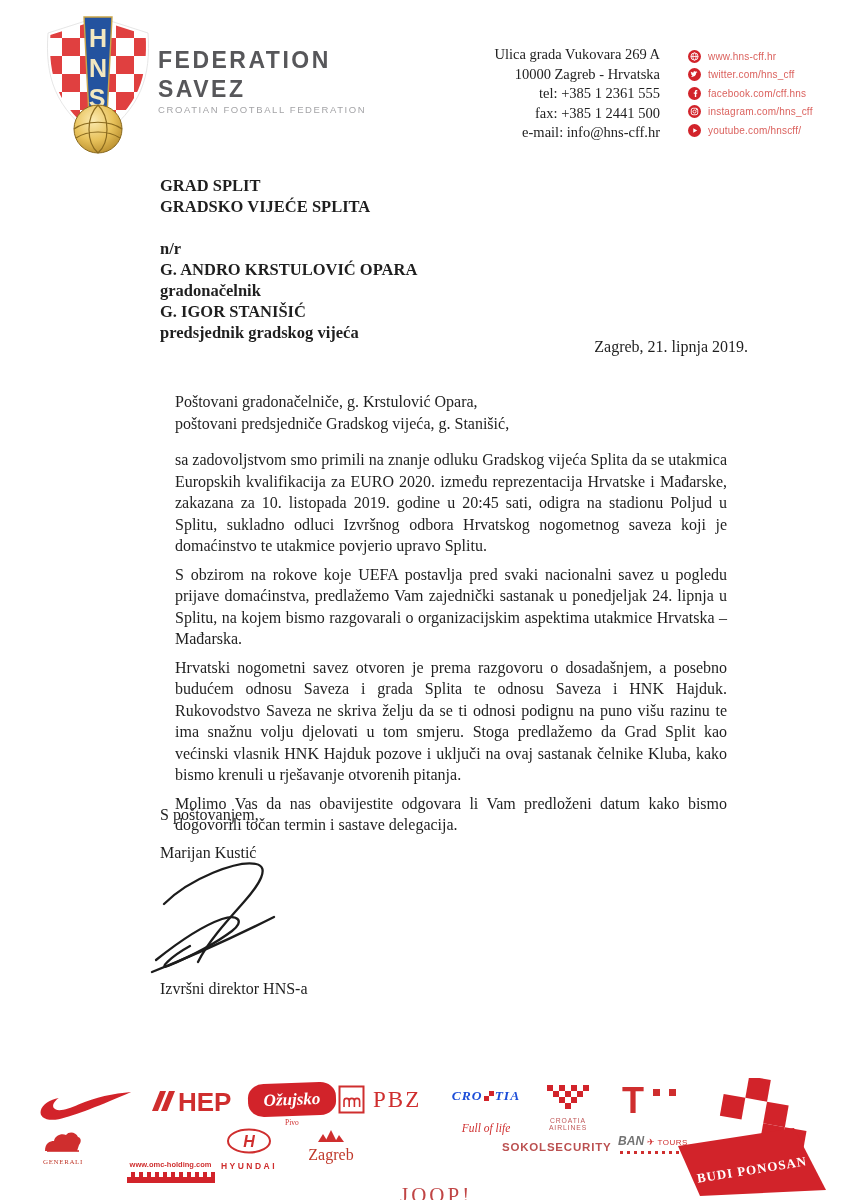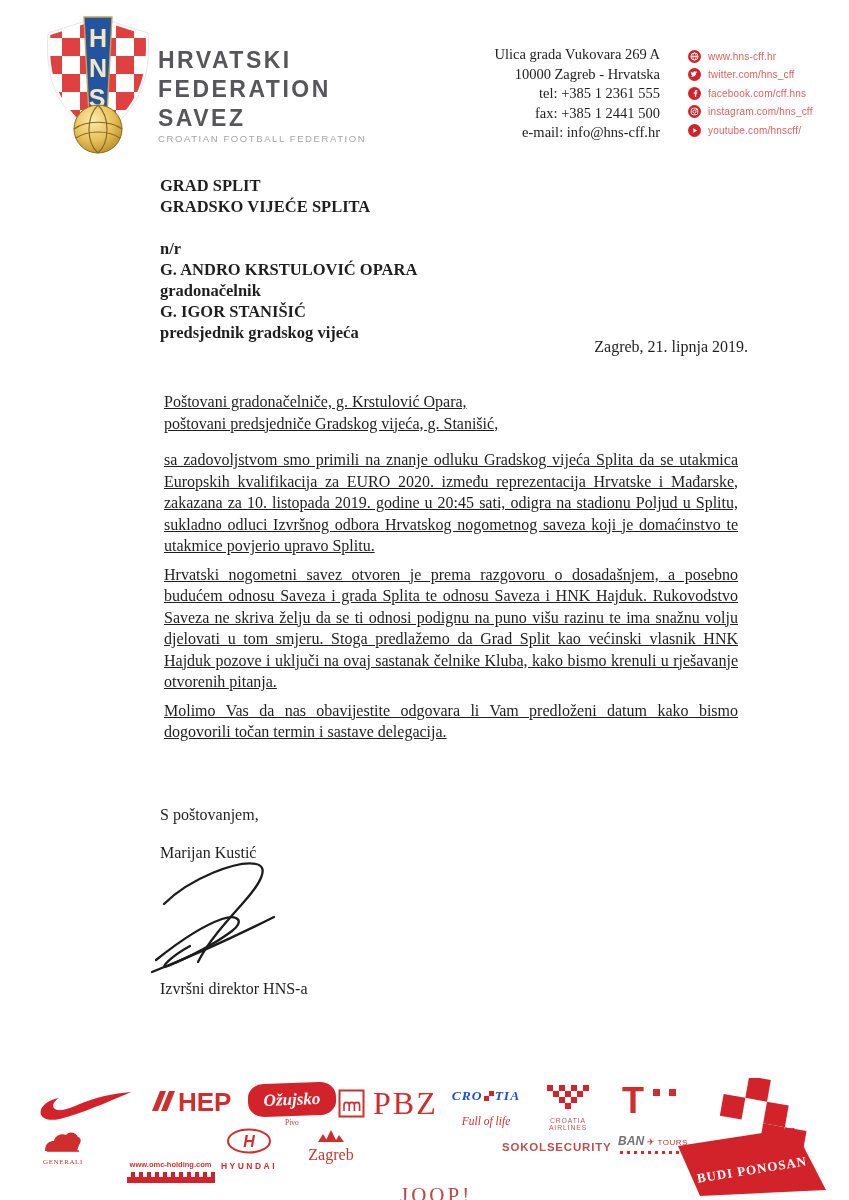--- a/index.html
+++ b/index.html
@@ -17,39 +17,39 @@
   .social { position:absolute; left:688px; top:47px; font-family:"Liberation Sans", sans-serif; }
   .social-row { display:flex; align-items:center; gap:7px; height:18.5px; }
   .social-ico { width:13px; height:13px; border-radius:50%; background:#d2232a; flex:0 0 13px;
                 display:flex; align-items:center; justify-content:center; }
   .social-label { font-size:10px; color:#db625e; letter-spacing:0.2px; }
   
   .recipient { position:absolute; left:160px; top:175px; font-weight:bold; font-size:16.5px; line-height:21px; }
   .recipient .spacer { height:21px; }
   .dateline { position:absolute; left:160px; top:338px; width:588px; text-align:right; font-size:16px; }
   .body { position:absolute; left:160px; top:391px; width:582px; font-size:16px; line-height:21.5px; text-align:justify; }
-  .body p { margin:0 4px 7px;text-decoration:underline; }
+  .body p { margin:0 15px 7px; }
   .body p.salutation { text-align:left; margin-bottom:15px; }
   .closing  { position:absolute; left:160px; top:806px; font-size:16px; }
   .signer   { position:absolute; left:160px; top:844px; font-size:16px;text-align:center; }
   .signature{ position:absolute; left:148px; top:858px; }
   .signer-title { position:absolute; left:160px; top:980px; font-size:16px; }
   
   .sponsor { position:absolute; text-align:center; color:#cf2e2e; }
   .oz-badge { width:88px; height:33px; background:#d2232a; border-radius:16px/14px;
               display:flex; align-items:center; justify-content:center; transform:rotate(-2deg); }
   .oz-badge span { color:#fff; font-style:italic; font-weight:bold; font-size:17px; font-family:"Liberation Serif", serif; }
   .oz-sub { font-size:7.5px; margin-top:2px; color:#cf2e2e; }
   .pbz-wrap { display:flex; align-items:center; gap:8px; }
-  .pbz-text { font-size:32px; letter-spacing:2px; color:#cf2e2e; font-family:"Liberation Serif", serif; }
+  .pbz-text { font-size:23px; letter-spacing:2px; color:#cf2e2e; font-family:"Liberation Serif", serif; }
   .cro-l1 { font-size:13.5px; font-weight:bold; font-style:italic; letter-spacing:1px; color:#1d4ed8;
             display:flex; align-items:center; justify-content:center; gap:1px; font-family:"Liberation Serif", serif;}
   .cro-check { display:inline-block; width:10px; height:10px;
                background:conic-gradient(#d2232a 0 90deg, #fff 90deg 180deg, #d2232a 180deg 270deg, #fff 270deg); }
-  .cro-l2 { font-size:11.5px; font-style:italic; color:#cf2e2e; margin-top:11px; font-family:"Liberation Serif", serif; }
+  .cro-l2 { font-size:11.5px; font-style:italic; color:#cf2e2e; margin-top:18px; font-family:"Liberation Serif", serif; }
   .air-label { font-size:6.8px; letter-spacing:0.9px; color:#c05757; margin-top:4px; font-family:"Liberation Sans", sans-serif; }
   .tel-wrap { display:flex; align-items:flex-start; gap:9px; font-family:"Liberation Sans", sans-serif; }
   .tel-t { font-size:36px; font-weight:bold; color:#cf2e2e; line-height:34px; }
   .tel-dot { width:7px; height:7px; background:#cf2e2e; margin-top:5px; }
   .gen-label { font-size:7px; letter-spacing:0.6px; color:#c0392b; font-family:"Liberation Serif", serif; }
   .omc-url { font-size:7.5px; font-weight:bold; color:#cf2e2e; font-family:"Liberation Sans", sans-serif; }
   .hyu-label { font-size:8.5px; font-weight:bold; letter-spacing:2.5px; color:#cf2e2e; margin-top:2px; font-family:"Liberation Sans", sans-serif; }
   .zag-label { font-size:16px; color:#c0392b; font-family:"Liberation Serif", serif; }
   .joop { font-size:21px; letter-spacing:3px; color:#c04545; font-family:"Liberation Serif", serif; }
   .sokol { font-size:11.5px; font-weight:bold; letter-spacing:0.8px; color:#bb5050; font-family:"Liberation Sans", sans-serif; }
@@ -84,21 +84,20 @@
       <polygon points="44,3 72,3 67,102 49,102" fill="#24539f" stroke="#caa64a" stroke-width="1.4"></polygon>
       <text x="58" y="33" text-anchor="middle" font-family="Liberation Sans, sans-serif" font-size="25" font-weight="bold" fill="#f2e7c0">H</text>
       <text x="58" y="63" text-anchor="middle" font-family="Liberation Sans, sans-serif" font-size="25" font-weight="bold" fill="#f2e7c0">N</text>
       <text x="57" y="93" text-anchor="middle" font-family="Liberation Sans, sans-serif" font-size="25" font-weight="bold" fill="#f2e7c0">S</text>
       <circle cx="58" cy="115" r="24" fill="url(#ballg)" stroke="#8a6a1f" stroke-width="1"></circle>
       <path d="M58 91 C46 103 46 128 58 139 M58 91 C70 103 70 128 58 139 M34 115 C46 106 70 106 82 115 M36 124 C48 116 68 116 80 124" fill="none" stroke="#8a6a1f" stroke-width="1.2"></path>
     </svg>
   </div>
 
   <div class="org-block">
-    <div class="org-line">HRVATSKI</div>
     <div class="org-line">FEDERATION</div>
     <div class="org-line">SAVEZ</div>
     <div class="org-sub">CROATIAN FOOTBALL FEDERATION</div>
   </div>
 
   <div class="addr">
     <div>Ulica grada Vukovara 269 A</div>
     <div>10000 Zagreb - Hrvatska</div>
     <div>tel: +385 1 2361 555</div>
     <div>fax: +385 1 2441 500</div>
@@ -164,20 +163,21 @@
   </div>
 
   <div class="dateline">Zagreb, 21. lipnja 2019.</div>
 
   <div class="body">
     <p class="salutation">
       <span>Poštovani gradonačelniče, g. Krstulović Opara,</span><br>
       <span>poštovani predsjedniče Gradskog vijeća, g. Stanišić,</span>
     </p>
     <p>sa zadovoljstvom smo primili na znanje odluku Gradskog vijeća Splita da se utakmica Europskih kvalifikacija za EURO 2020. između reprezentacija Hrvatske i Mađarske, zakazana za 10. listopada 2019. godine u 20:45 sati, odigra na stadionu Poljud u Splitu, sukladno odluci Izvršnog odbora Hrvatskog nogometnog saveza koji je domaćinstvo te utakmice povjerio upravo Splitu.</p>
+    <p>S obzirom na rokove koje UEFA postavlja pred svaki nacionalni savez u pogledu prijave domaćinstva, predlažemo Vam zajednički sastanak u ponedjeljak 24. lipnja u Splitu, na kojem bismo razgovarali o organizacijskim aspektima utakmice Hrvatska – Mađarska.</p>
     <p>Hrvatski nogometni savez otvoren je prema razgovoru o dosadašnjem, a posebno budućem odnosu Saveza i grada Splita te odnosu Saveza i HNK Hajduk. Rukovodstvo Saveza ne skriva želju da se ti odnosi podignu na puno višu razinu te ima snažnu volju djelovati u tom smjeru. Stoga predlažemo da Grad Split kao većinski vlasnik HNK Hajduk pozove i uključi na ovaj sastanak čelnike Kluba, kako bismo krenuli u rješavanje otvorenih pitanja.</p>
     <p>Molimo Vas da nas obavijestite odgovara li Vam predloženi datum kako bismo dogovorili točan termin i sastave delegacija.</p>
   </div>
 
   <div class="closing">S poštovanjem,</div>
   <div class="signer">Marijan Kustić</div>
   <div class="signature">
     <svg width="168" height="122" viewBox="0 0 168 122">
       <g fill="none" stroke="#1c1c1c" stroke-width="2.3" stroke-linecap="round">
         <path d="M16 46 C42 20 90 2 108 6 C122 9 112 26 95 45 C78 64 60 84 50 104"></path>

